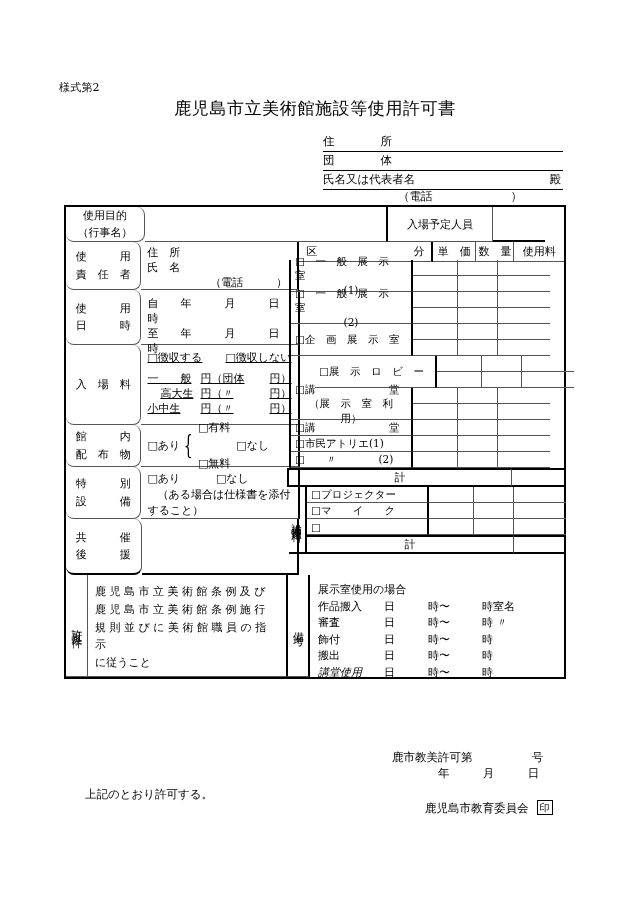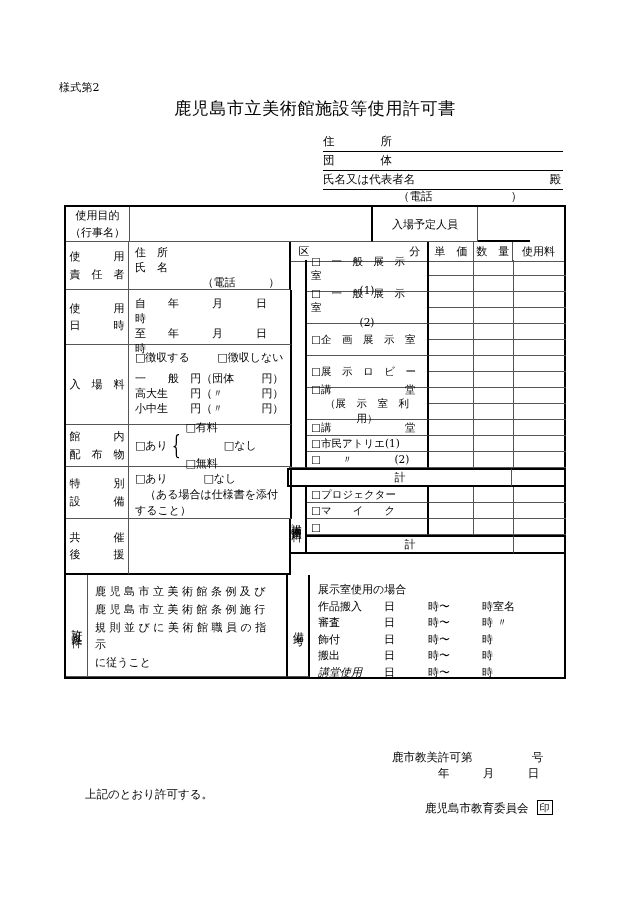--- a/index.html
+++ b/index.html
@@ -99,21 +99,21 @@
     display: flex;
     justify-content: space-between;
     width: 100%;
     box-sizing: border-box;
     padding: 0 7px;
   }
   .ctr { display:flex; align-items:center; justify-content:center; }
   .pad { padding: 3px 6px; }
 
   
-  .c-lab  { width: 64px; }
+  .c-lab  { width: 79px; border-radius: 8px; }
   .c-u    { width: 45px; }
   .c-q    { width: 40px; }
   .c-f    { width: 52px; }
 
   .vtext {
     writing-mode: vertical-rl;
     text-orientation: upright;
     letter-spacing: 3px;
     line-height: 1;
   }
@@ -237,33 +237,33 @@
         <div>自　　年　　　月　　　日　　　時</div>
         <div>至　　年　　　月　　　日　　　時</div>
       </div>
       <div style="width:277px;height:55px;"></div>
     </div>
 
     <div class="row">
       <div class="cellbase c-lab lbl-v" style="height:80px;">
         <span>入　場　料</span>
       </div>
-      <div class="cellbase thick-r" style="width:165px;height:80px;padding:5px 6px;">
+      <div class="cellbase thick-r" style="width:165px;height:80px;padding:5px 6px;text-decoration:underline;">
         <div class="spread" style="padding:0;margin-bottom:7px;">
           <span>□徴収する</span>
           <span>□徴収しない</span>
         </div>
         <div>
           <div class="spread" style="padding:0;line-height:1.35;">
             <span style="width:46px;">一　　般</span>
             <span style="width:62px;">円（団体</span>
             <span>円）</span>
           </div>
           <div class="spread" style="padding:0;line-height:1.35;">
-            <span style="width:46px;">高大生</span>
+            <span style="width:46px;text-align:right;">高大生</span>
             <span style="width:62px;">円（〃</span>
             <span>円）</span>
           </div>
           <div class="spread" style="padding:0;line-height:1.35;">
             <span style="width:46px;">小中生</span>
             <span style="width:62px;">円（〃</span>
             <span>円）</span>
           </div>
         </div>
       </div>
@@ -386,21 +386,21 @@
                 <div style="box-sizing:border-box;width:40px;height:16px;border-right:1px solid #555;border-bottom:1px solid #555;"></div>
                 <div style="box-sizing:border-box;width:52px;height:16px;border-bottom:1px solid #555;"></div>
               </div>
               <div style="display:flex;">
                 <div style="box-sizing:border-box;width:45px;height:16px;border-right:1px solid #555;border-bottom:1px solid #555;"></div>
                 <div style="box-sizing:border-box;width:40px;height:16px;border-right:1px solid #555;border-bottom:1px solid #555;"></div>
                 <div style="box-sizing:border-box;width:52px;height:16px;border-bottom:1px solid #555;"></div>
               </div>
             </div>
           </div>
-          <div style="display:flex;">
+          <div style="display:flex;padding-left:24px;">
             <div style="box-sizing:border-box;width:122px;height:32px;border-right:2px solid #000;border-bottom:1px solid #555;display:flex;flex-direction:column;align-items:center;justify-content:center;line-height:1.35;font-size:10.5px;padding:0 4px;">
               <span style="width:100%;">□展　示　ロ　ビ　ー</span>
             </div>
             <div>
               <div style="display:flex;">
                 <div style="box-sizing:border-box;width:45px;height:16px;border-right:1px solid #555;border-bottom:1px solid #555;"></div>
                 <div style="box-sizing:border-box;width:40px;height:16px;border-right:1px solid #555;border-bottom:1px solid #555;"></div>
                 <div style="box-sizing:border-box;width:52px;height:16px;border-bottom:1px solid #555;"></div>
               </div>
               <div style="display:flex;">

